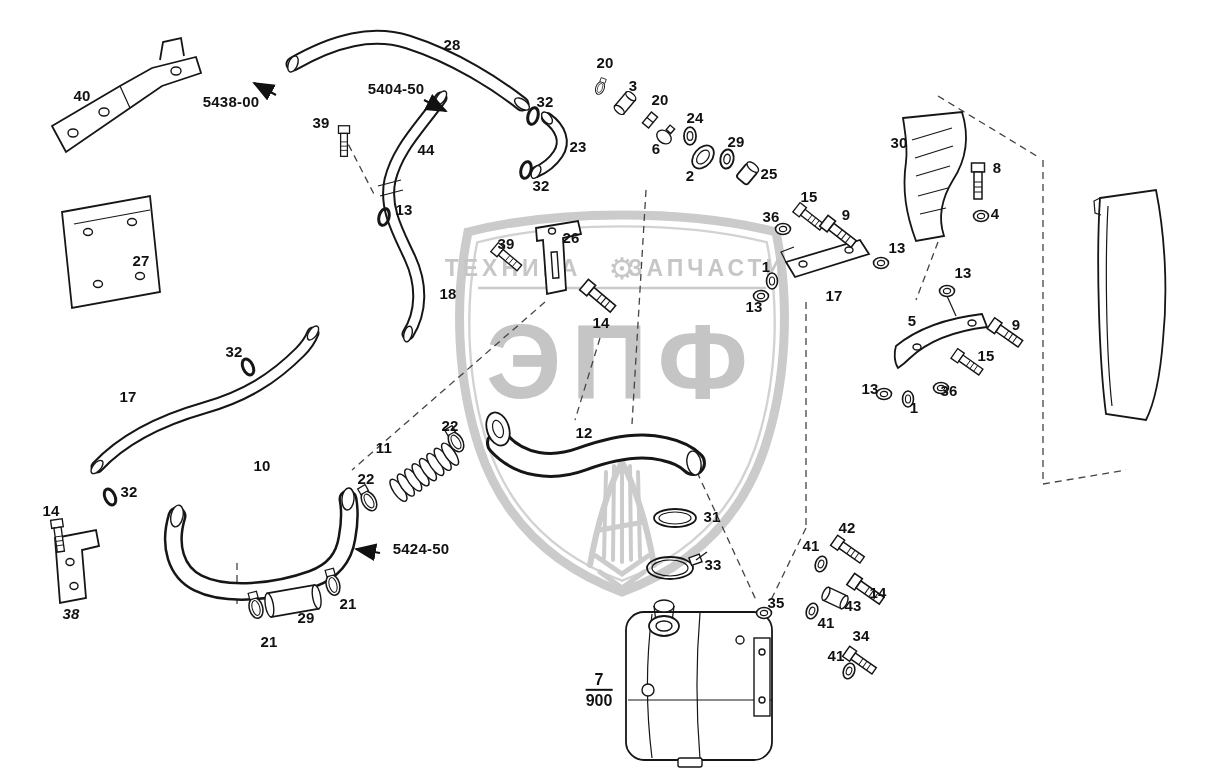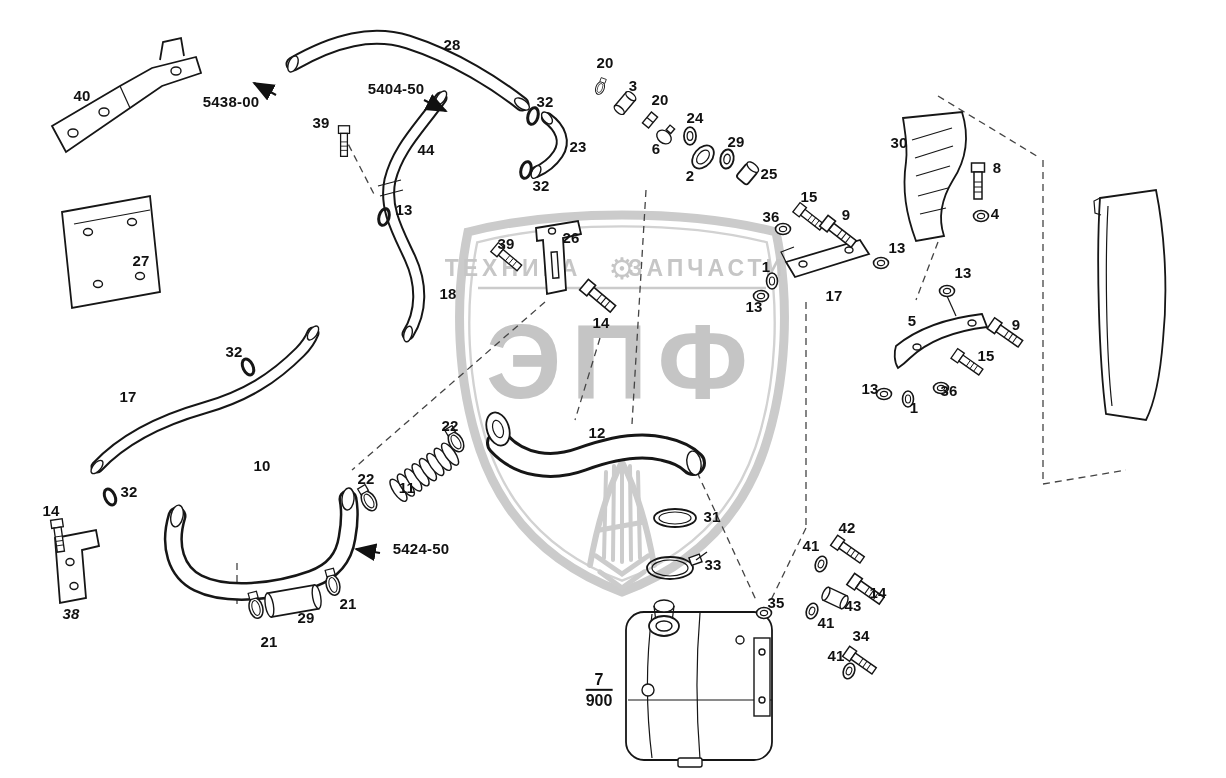--- a/index.html
+++ b/index.html
@@ -378,23 +378,23 @@
       <span class="callout" style="left: 1016px; top: 324px;">9</span>
       <span class="callout" style="left: 986px; top: 355px;">15</span>
       <span class="callout" style="left: 949px; top: 390px;">36</span>
       <span class="callout" style="left: 870px; top: 388px;">13</span>
       <span class="callout" style="left: 914px; top: 407px;">1</span>
       <span class="callout" style="left: 128px; top: 396px;">17</span>
       <span class="callout" style="left: 234px; top: 351px;">32</span>
       <span class="callout" style="left: 129px; top: 491px;">32</span>
       <span class="callout" style="left: 262px; top: 465px;">10</span>
       <span class="callout" style="left: 366px; top: 478px;">22</span>
-      <span class="callout" style="left: 407px; top: 447px; margin-top: 40px;">11</span>
+      <span class="callout" style="left: 384px; top: 447px;">11</span>
       <span class="callout" style="left: 450px; top: 425px;">22</span>
-      <span class="callout" style="left: 584px; top: 432px; margin-left: 13px;">12</span>
+      <span class="callout" style="left: 584px; top: 432px;">12</span>
       <span class="callout" style="left: 712px; top: 516px;">31</span>
       <span class="callout" style="left: 713px; top: 564px;">33</span>
       <span class="callout" style="left: 348px; top: 603px;">21</span>
       <span class="callout" style="left: 306px; top: 617px;">29</span>
       <span class="callout" style="left: 269px; top: 641px;">21</span>
       <span class="callout" style="left: 71px; top: 613px; font-style: italic;">38</span>
       <span class="callout" style="left: 51px; top: 510px;">14</span>
       <span class="callout" style="left: 776px; top: 602px;">35</span>
       <span class="callout" style="left: 811px; top: 545px;">41</span>
       <span class="callout" style="left: 847px; top: 527px;">42</span>

